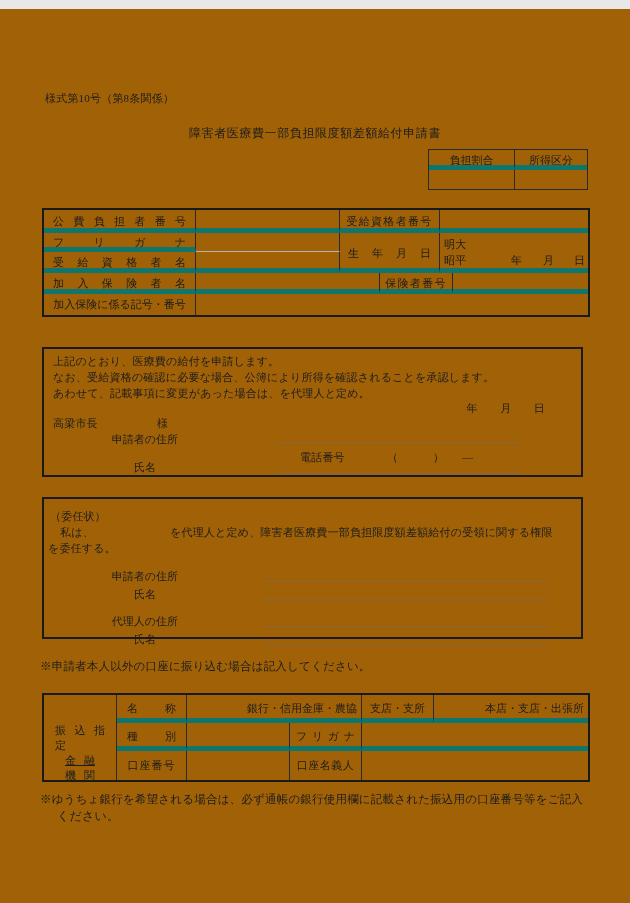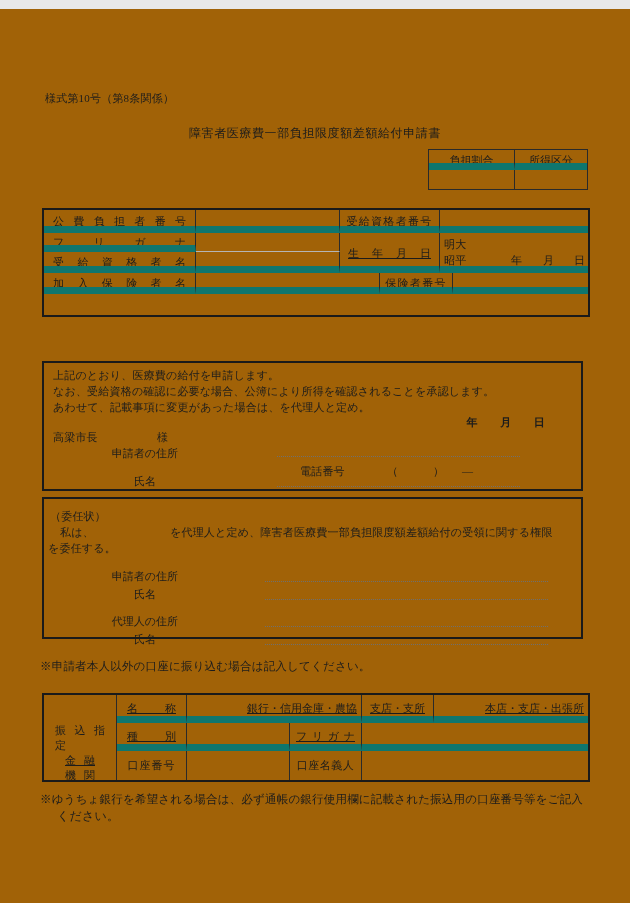--- a/index.html
+++ b/index.html
@@ -7,21 +7,21 @@
     position:relative; width:630px; height:903px; margin:9px auto;
     background:#a16207; overflow:hidden;
     font-family:"Liberation Serif","DejaVu Serif",serif;
     color:#1c1c1c;
   }
   .txt{position:absolute; white-space:pre; font-size:11px; line-height:14px; letter-spacing:0.2px;}
   .tbl{position:absolute; box-sizing:border-box; border:2px solid #1a1a1a;}
   .tbl-thin{position:absolute; box-sizing:border-box; border:1px solid #2a2a2a;}
   .cell{position:absolute; box-sizing:border-box; font-size:11px; color:#1c1c1c; overflow:hidden;}
   .br{border-right:1px solid #2a2a2a;}
-  .bb{border-bottom:7px solid #0f766e;text-decoration:underline;}
+  .bb{border-bottom:5px solid #0f766e;}
   .bbg{border-bottom:1px solid #b5b5b5;}
   .jl{text-align:justify; text-align-last:justify; word-break:keep-all;}
   .ctr{text-align:center;}
   .rt{text-align:right;}
   .dot{position:absolute; border-bottom:1px dotted #6f6f6f;}
   .box{position:absolute; box-sizing:border-box; border:2px solid #1a1a1a;}
   .lblr{position:absolute; text-align:center; font-size:11px; line-height:13px; white-space:pre;}
 </style>
 </head>
 <body>
@@ -58,28 +58,29 @@
       <span class="txt" style="left:71px; top:20px;">年</span>
       <span class="txt" style="left:103px; top:20px;">月</span>
       <span class="txt" style="left:134px; top:20px;">日</span>
     </div>
 
     <div class="cell br bb jl" style="left:0; top:63px; width:152px; height:21px; line-height:20px; padding:0 9px;">加 入 保 険 者 名</div>
     <div class="cell br bb" style="left:152px; top:63px; width:184px; height:21px;"></div>
     <div class="cell br bb ctr" style="left:336px; top:63px; width:73px; height:21px; line-height:20px; letter-spacing:1.3px;">保険者番号</div>
     <div class="cell bb" style="left:409px; top:63px; width:135px; height:21px;"></div>
 
+    <div class="cell br ctr" style="left:0; top:84px; width:152px; height:21px; line-height:20px;">加入保険に係る記号・番号</div>
     <div class="cell" style="left:152px; top:84px; width:392px; height:21px;"></div>
   </div>
 
-  <div class="box" style="left:42px; top:352px; width:541px; height:130px;">
+  <div class="box" style="left:42px; top:338px; width:541px; height:130px;">
     <div class="txt" style="left:9px; top:5px;">上記のとおり、医療費の給付を申請します。</div>
     <div class="txt" style="left:9px; top:21px;">なお、受給資格の確認に必要な場合、公簿により所得を確認されることを承認します。</div>
     <div class="txt" style="left:9px; top:37px;">あわせて、記載事項に変更があった場合は、を代理人と定め。</div>
-    <div class="txt rt" style="left:0; top:52px; width:537px; padding-right:36px; box-sizing:border-box;font-weight:bold;">年　　月　　日</div>
+    <div class="txt rt" style="left:0; top:52px; width:537px; padding-right:36px; box-sizing:border-box;">年　　月　　日</div>
     <div class="txt" style="left:9px; top:67px;">高梁市長</div>
     <div class="txt" style="left:113px; top:67px;">様</div>
     <div class="lblr" style="left:0; top:84px; width:202px;">申請者の住所</div>
     <div class="dot" style="left:233px; top:83px; width:243px; height:10px;"></div>
     <div>
       <span class="txt" style="left:256px; top:101px;">電話番号</span>
       <span class="txt" style="left:343px; top:101px;">（</span>
       <span class="txt" style="left:389px; top:101px;">）</span>
       <span class="txt" style="left:418px; top:101px;">―</span>
     </div>

